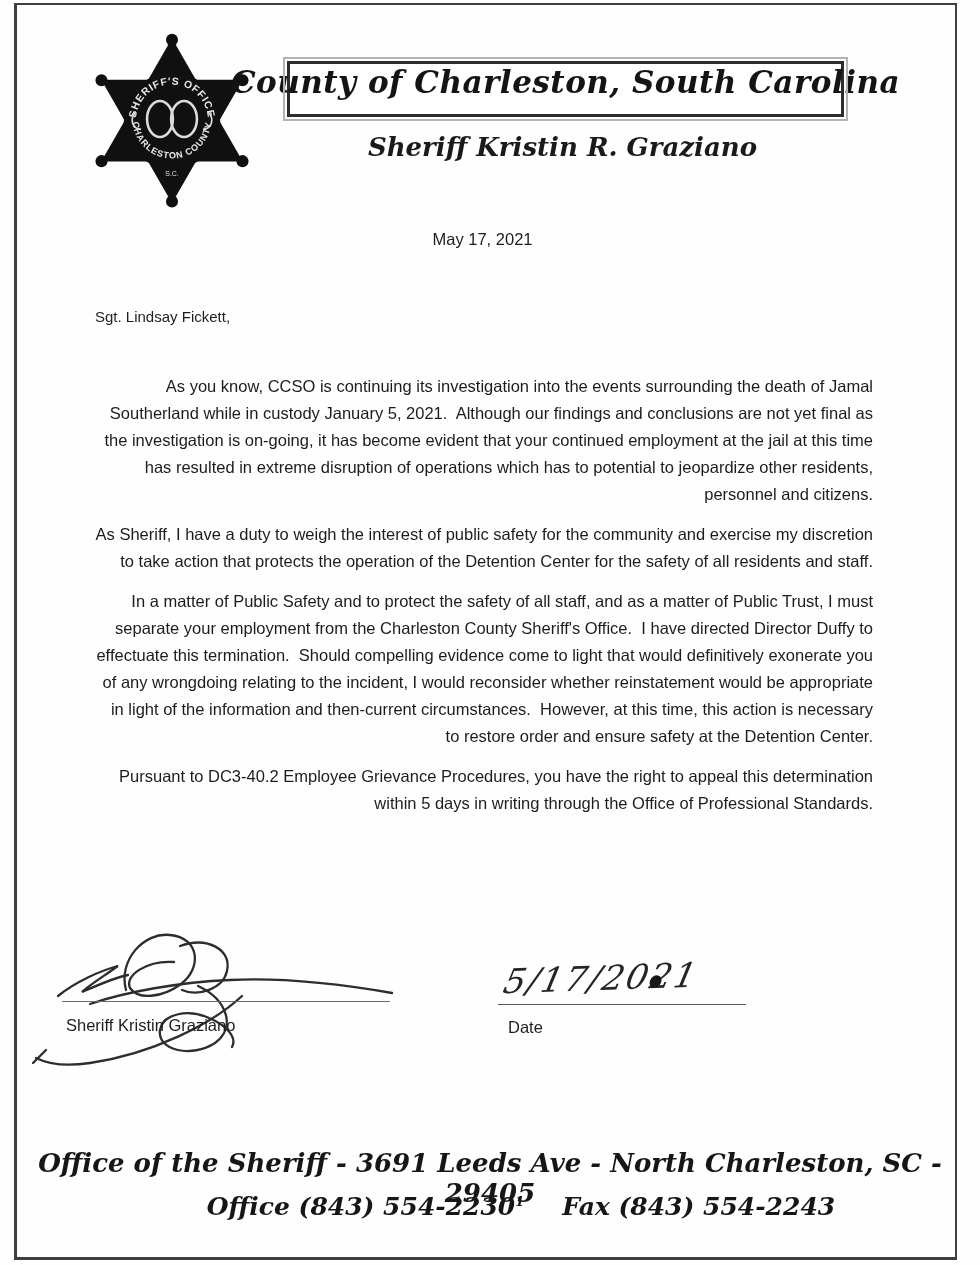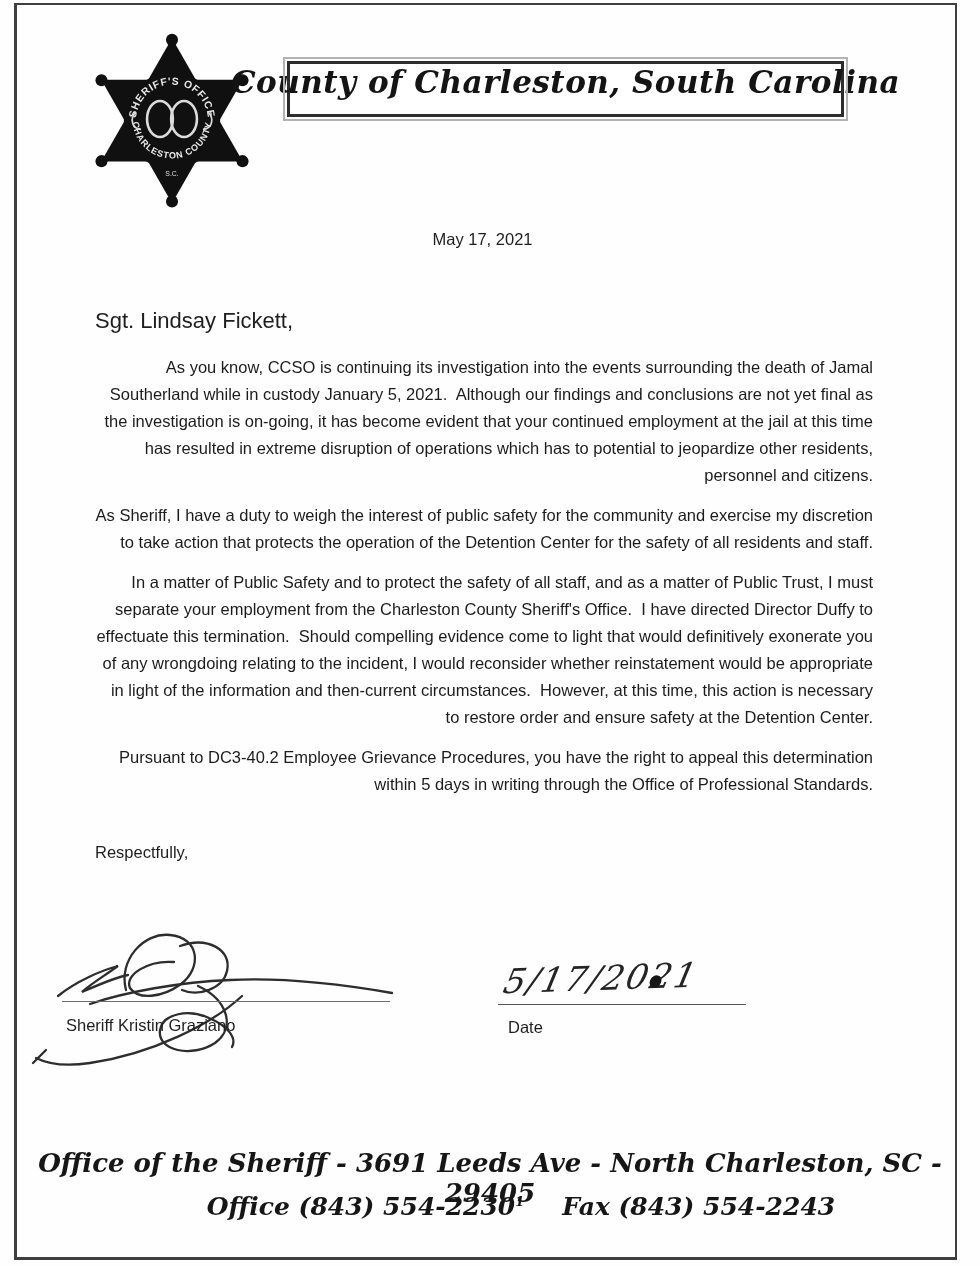--- a/index.html
+++ b/index.html
@@ -32,21 +32,21 @@
     position:absolute;left:287px;top:132px;width:551px;text-align:center;
     font-family:"DejaVu Serif", serif;font-style:italic;font-weight:600;
     font-size:26px;color:#1a1a1a;
   }
   
   .letter-date{
     position:absolute;left:95px;top:230px;width:775px;text-align:center;
     font-size:16.5px;
   }
   .letter-body{position:absolute;left:95px;top:308px;width:778px;}
-  .recipient{margin:0 0 20px 0;font-size:22px;}
+  .recipient{margin:0 0 48px 0;font-size:15px;}
   .para{
     margin:0 0 13px 0;font-size:16.5px;line-height:27px;
     white-space:pre-wrap;color:#1c1c1c;text-align:right;
   }
   .closing{margin:45px 0 0 0;font-size:16.5px;}
   
   .sig-scrawl{position:absolute;left:30px;top:916px;width:372px;height:152px;}
   .sig-line{position:absolute;left:62px;top:1001px;width:328px;border-top:1px solid #6b6b6b;}
   .signer-name{position:absolute;left:66px;top:1016px;font-size:16.5px;}
   .hw-date{
@@ -108,30 +108,30 @@
         <path d="M58,92 C50,100 54,112 64,112" stroke-width="2"></path>
         <path d="M142,92 C150,100 146,112 136,112" stroke-width="2"></path>
       </g>
       <text x="100" y="166" text-anchor="middle" font-family="Liberation Sans, sans-serif" font-size="8" fill="#e0e0e0">S.C.</text>
     </g>
   </svg>
 
   <div class="title-box">
     <span class="title-text">County of Charleston, South Carolina</span>
   </div>
+  <div class="subtitle">Sheriff Kristin R. Graziano</div>
 
   <div class="letter-date">May 17, 2021</div>
 
   <div class="letter-body">
     <p class="recipient">Sgt. Lindsay Fickett,</p>
     <p class="para">As you know, CCSO is continuing its investigation into the events surrounding the death of Jamal Southerland while in custody January 5, 2021.  Although our findings and conclusions are not yet final as the investigation is on-going, it has become evident that your continued employment at the jail at this time has resulted in extreme disruption of operations which has to potential to jeopardize other residents, personnel and citizens.</p>
     <p class="para">As Sheriff, I have a duty to weigh the interest of public safety for the community and exercise my discretion to take action that protects the operation of the Detention Center for the safety of all residents and staff.</p>
     <p class="para">In a matter of Public Safety and to protect the safety of all staff, and as a matter of Public Trust, I must separate your employment from the Charleston County Sheriff's Office.  I have directed Director Duffy to effectuate this termination.  Should compelling evidence come to light that would definitively exonerate you of any wrongdoing relating to the incident, I would reconsider whether reinstatement would be appropriate in light of the information and then-current circumstances.  However, at this time, this action is necessary to restore order and ensure safety at the Detention Center.</p>
     <p class="para">Pursuant to DC3-40.2 Employee Grievance Procedures, you have the right to appeal this determination within 5 days in writing through the Office of Professional Standards.</p>
-    <p class="closing">Respectfully,</p>
   </div>
 
   <svg class="sig-scrawl" viewBox="0 0 372 152">
     <g fill="none" stroke="#2d2d2d" stroke-width="2.3" stroke-linecap="round">
       <path d="M28,80 C45,66 72,54 88,50 C74,60 58,70 52,76 C68,69 86,61 98,59"></path>
       <path d="M60,88 C95,76 150,66 200,64 C260,61 322,70 362,77"></path>
       <path d="M96,74 C88,44 114,16 140,19 C170,22 172,52 151,68 C132,82 108,84 100,72 C94,59 118,44 144,46"></path>
       <path d="M150,30 C178,20 202,34 197,55 C193,73 168,81 152,74"></path>
       <path d="M168,70 C198,84 206,112 185,127 C162,142 127,135 130,114 C133,97 159,93 179,102 C198,110 207,122 202,131"></path>
       <path d="M212,80 C182,108 122,138 60,147 C40,150 20,149 6,142"></path>

